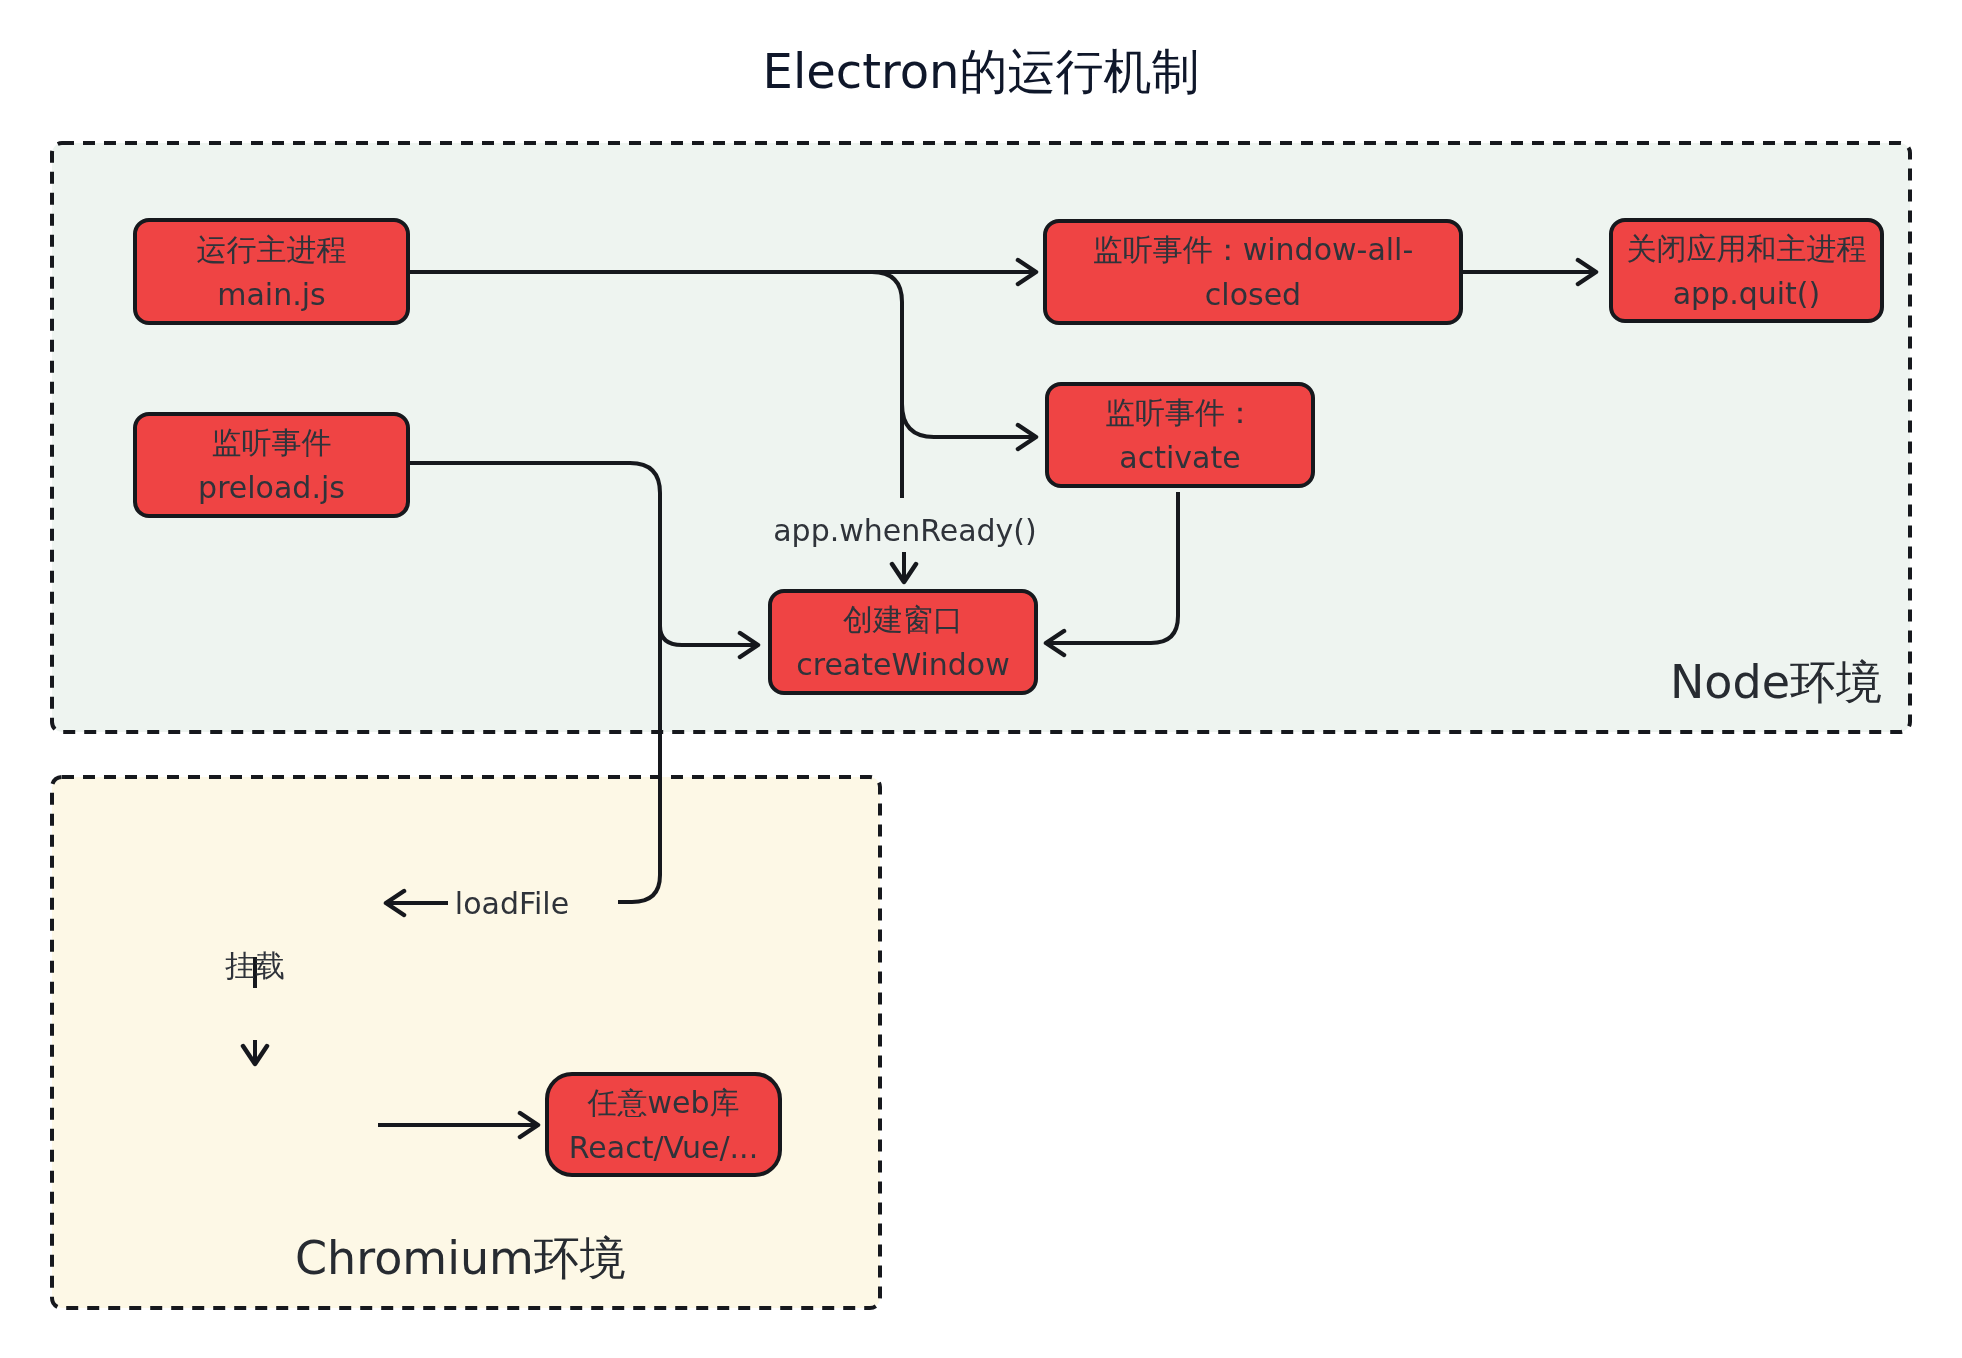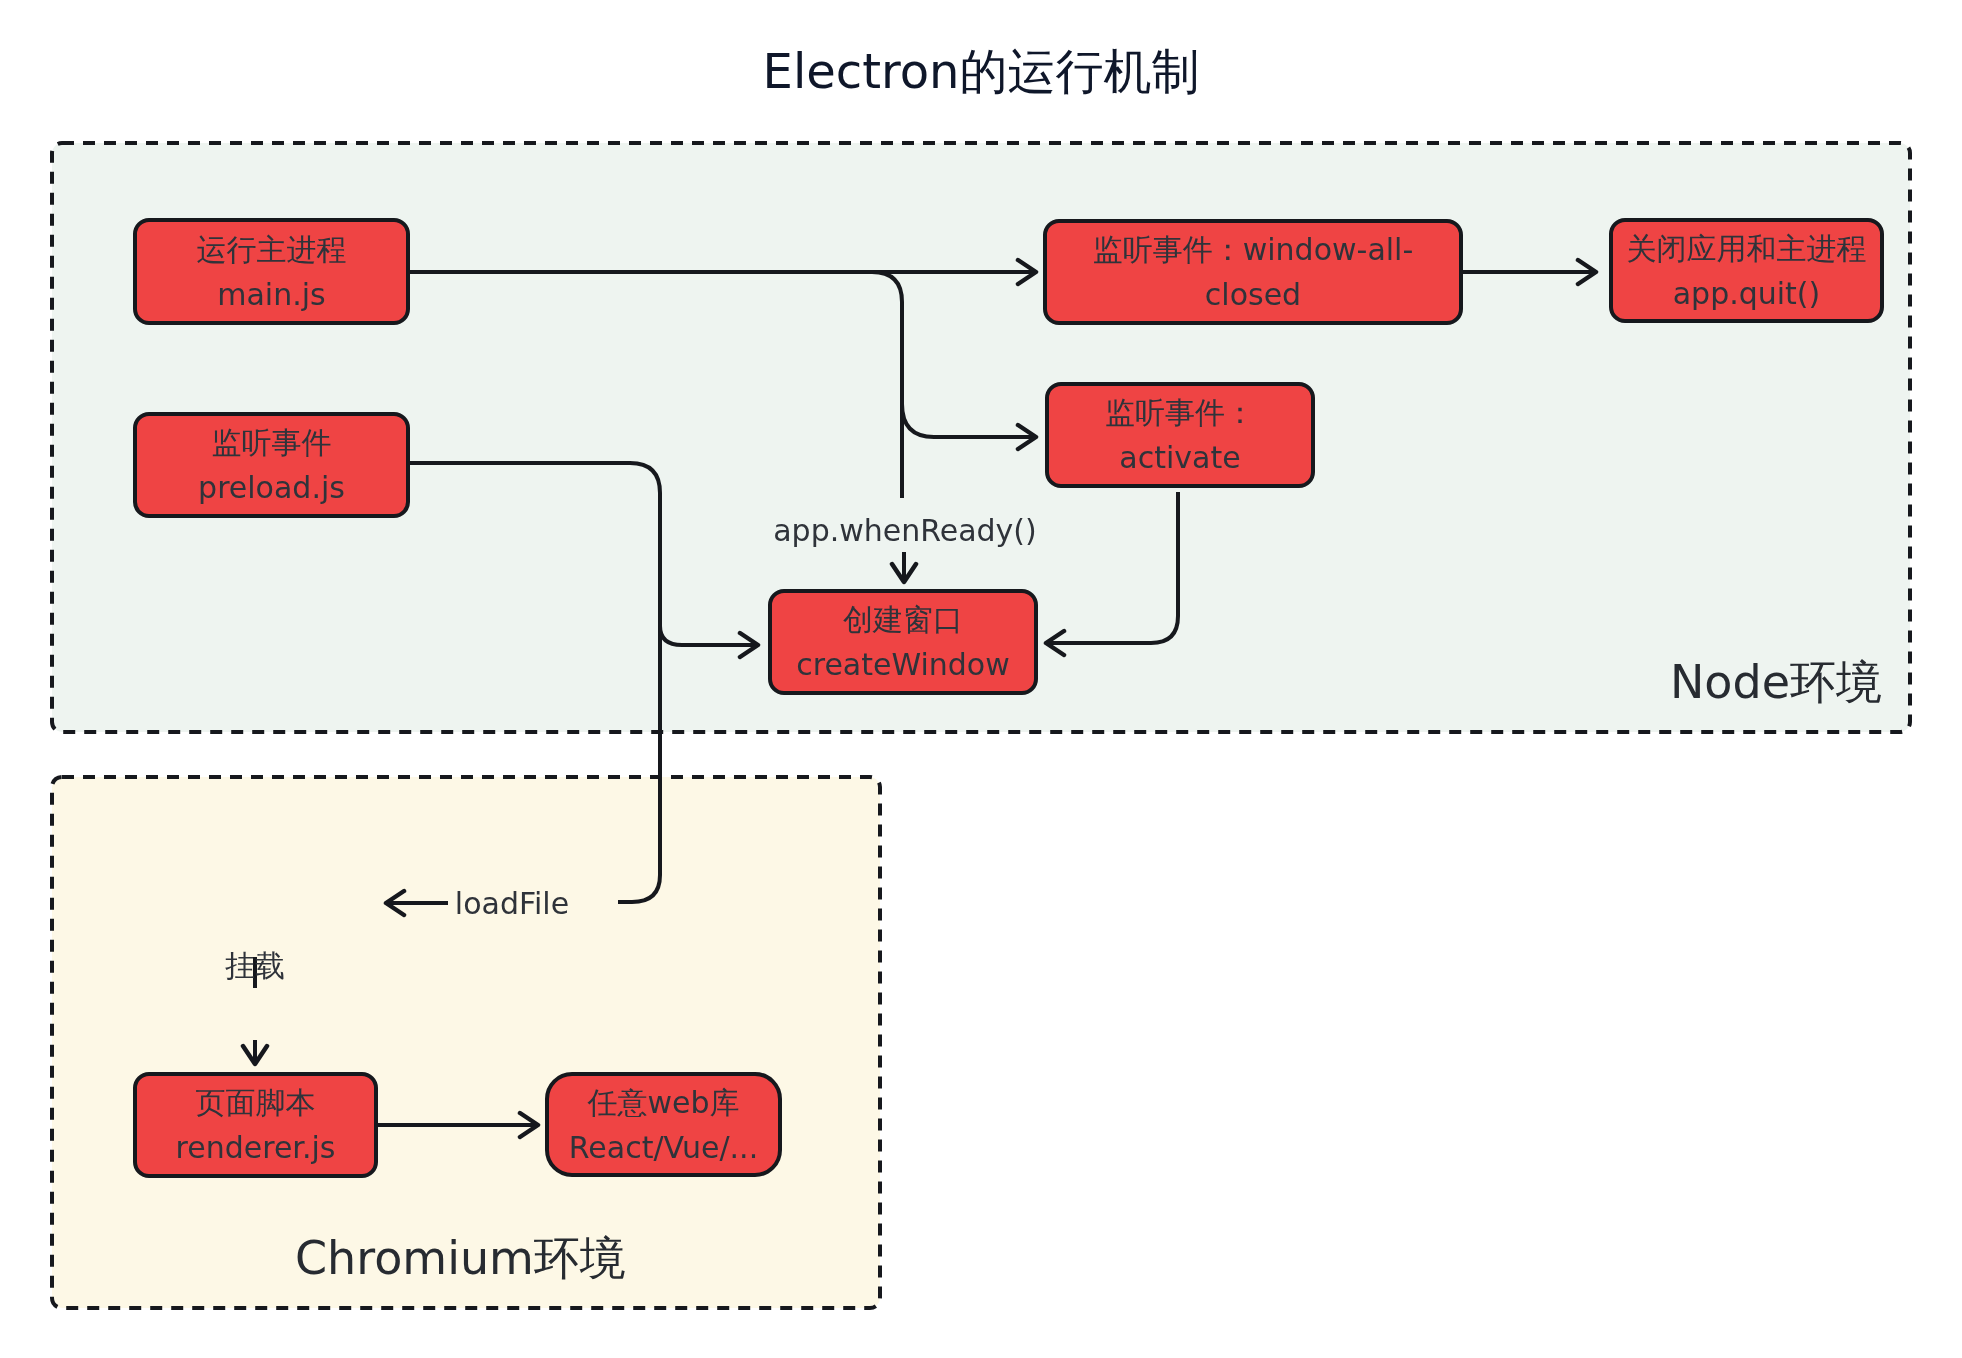--- a/index.html
+++ b/index.html
@@ -102,24 +102,20 @@
 
   <div class="box" style="left:768px;top:589px;width:270px;height:106px;">
     <span>创建窗口</span>
     <span>createWindow</span>
   </div>
 
   <div class="small-label" style="left:905px;top:530px;">app.whenReady()</div>
   <div class="env-label" style="right:80px;top:652px;">Node环境</div>
 
 
-  <div class="box" style="left:133px;top:1072px;width:245px;height:106px;">
-    <span>页面脚本</span>
-    <span>renderer.js</span>
-  </div>
 
   <div class="box" style="left:545px;top:1072px;width:237px;height:105px;border-radius:27px;">
     <span>任意web库</span>
     <span>React/Vue/...</span>
   </div>
 
   <div class="small-label" style="left:512px;top:903px;">loadFile</div>
   <div class="small-label" style="left:255px;top:966px;">挂载</div>
   <div class="env-label" style="left:295px;top:1228px;">Chromium环境</div>
 

